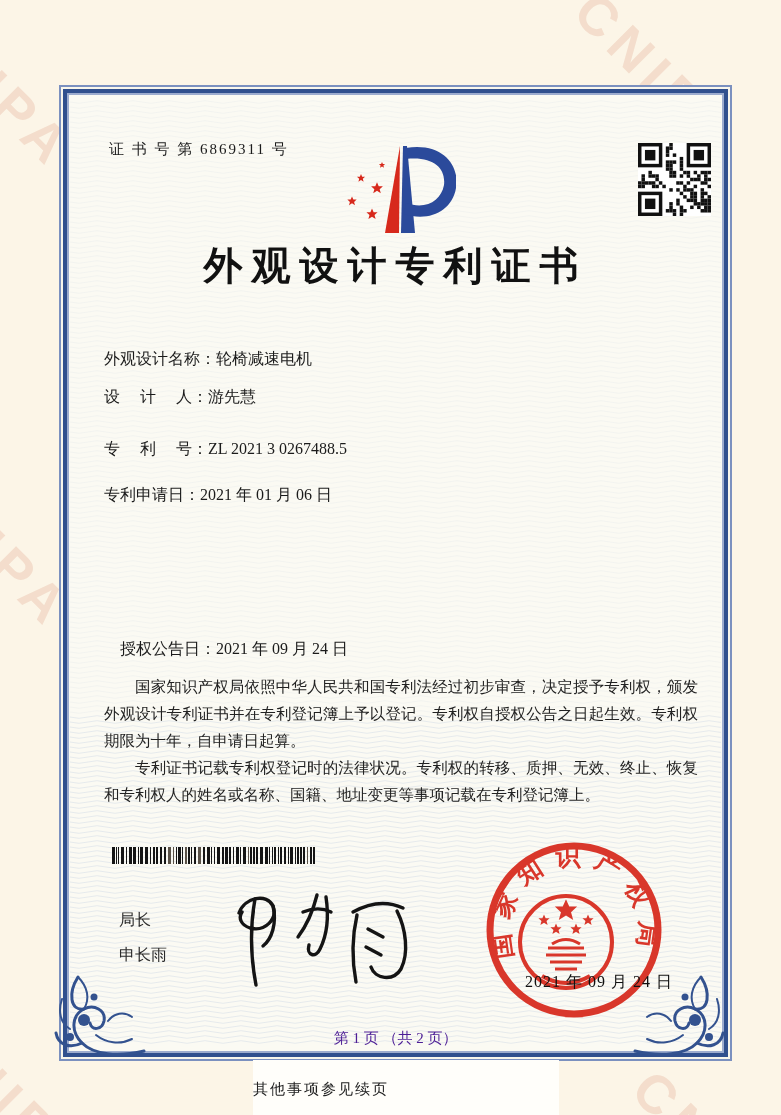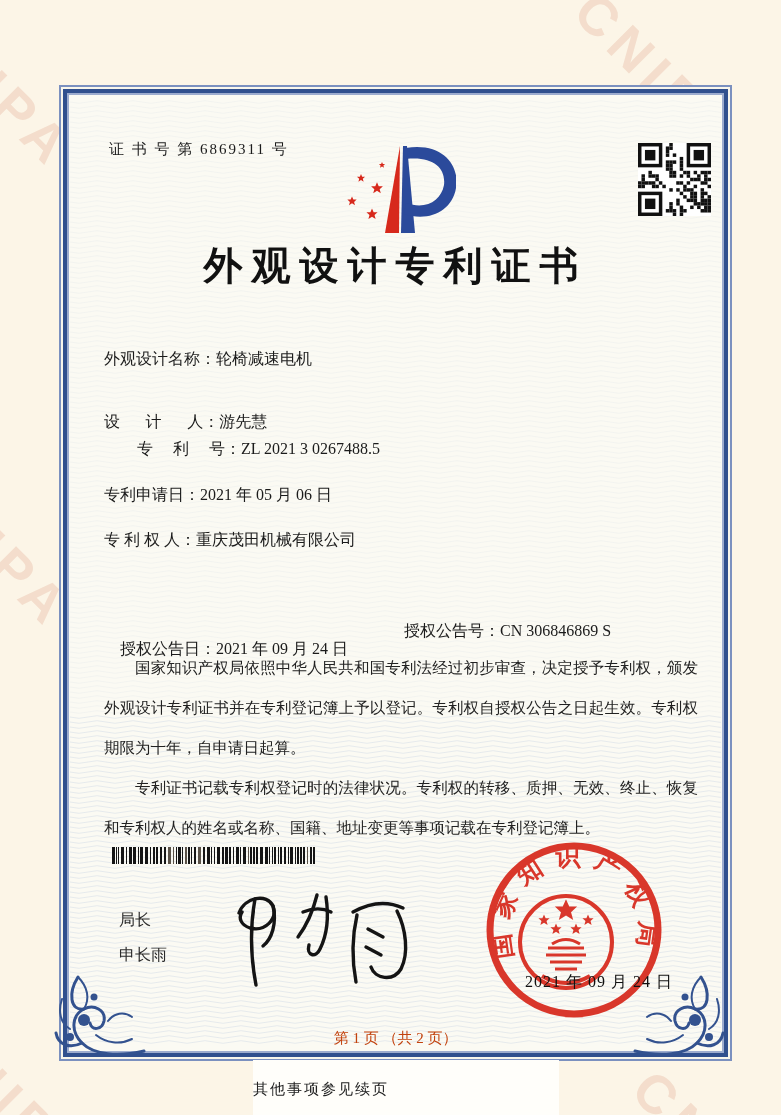--- a/index.html
+++ b/index.html
@@ -24,35 +24,35 @@
   }
   .frame .abs{position:absolute;}
   .certno{left:42px;top:47px;font-size:15px;letter-spacing:2px;white-space:pre;}
   .title{
     left:0;top:146px;width:100%;text-align:center;
     font-size:39px;font-weight:600;letter-spacing:9px;color:#111;
   }
   .row{left:37px;font-size:16px;white-space:pre;}
   .row .lbl{white-space:pre;}
   .row .val{white-space:pre;}
-  .r0{top:256px;} .r1{top:319px;font-family:Liberation Mono, monospace;} .r2{top:346px;margin-left:33px;} .r3{top:392px;}
+  .r0{top:256px;} .r1{top:294px;} .r2{top:346px;} .r3{top:392px;}
   .r4{top:437px;} .r5{top:483px;} .grantrow{top:528px;}
   .grant2{position:absolute;left:300px;top:0;white-space:pre;}
   .bodytext{
-    left:37px;top:555px;width:594px;font-size:15.5px;line-height:40px;
+    left:37px;top:580px;width:594px;font-size:15.5px;line-height:27px;
     text-align:justify;color:#222;
   }
   .bodytext p{margin:0;text-indent:2em;}
   .barcode-wrap{left:45px;top:754px;}
   .sig-title{left:52px;top:817px;font-family:"Liberation Sans","DejaVu Sans",sans-serif;font-size:16px;color:#2a2a2a;}
   .sig-name{left:52px;top:852px;font-family:"Liberation Sans","DejaVu Sans",sans-serif;font-size:16px;color:#2a2a2a;}
   .sig-svg{left:158px;top:786px;}
   .seal-svg{left:397px;top:741px;opacity:.93;}
   .seal-date{left:412px;top:879px;width:240px;text-align:center;font-size:16px;color:#111;white-space:pre;letter-spacing:1px;}
-  .pageinfo{left:0;top:936px;width:100%;text-align:center;font-size:15px;white-space:pre;color:#c2410c;}
+  .pageinfo{left:0;top:936px;width:100%;text-align:center;font-size:15px;white-space:pre;color:#4c1d95;}
   .flourish{position:absolute;pointer-events:none;}
   .fl-left{left:48px;top:973px;}
   .fl-right{left:631px;top:973px;transform:scaleX(-1);}
   .note-box{
     position:absolute;left:253px;top:1060px;width:306px;height:58px;
     background:#fffefa;display:flex;align-items:center;justify-content:flex-start;
     font-size:15px;letter-spacing:2px;color:#222;
   }
   .waves{position:absolute;left:3px;top:3px;pointer-events:none;}
   .logo-svg{left:277px;top:52px;}
@@ -399,26 +399,24 @@
       <rect x="0" y="48.66666666666667" width="24.333333333333336" height="24.333333333333336" fill="#111"></rect>
       <rect x="3.4761904761904763" y="52.142857142857146" width="17.38095238095238" height="17.38095238095238" fill="#fff"></rect>
       <rect x="6.9523809523809526" y="55.61904761904762" width="10.428571428571429" height="10.428571428571429" fill="#111"></rect>
     </svg>
 
   <div class="abs title">外观设计专利证书</div>
 
   <div class="abs row r0"><span class="lbl">外观设计名称：</span><span class="val">轮椅减速电机</span></div>
   <div class="abs row r1"><span class="lbl">设　 计　 人：</span><span class="val">游先慧</span></div>
   <div class="abs row r2"><span class="lbl">专　 利　 号：</span><span class="val">ZL 2021 3 0267488.5</span></div>
-  <div class="abs row r3"><span class="lbl">专利申请日：</span><span class="val">2021 年 05 月 06 日</span></div>
-  <div class="abs row r4"><span class="lbl">专 利 权 人：</span><span class="val">重庆茂田机械有限公司</span></div>
+  <div class="abs row r3"><span class="lbl">专利申请日：</span><span class="val">2021 年 01 月 06 日</span></div>
 
   <div class="abs row grantrow">
     <span><span class="lbl">授权公告日：</span><span class="val">2021 年 09 月 24 日</span></span>
-    <span class="grant2"><span class="lbl">授权公告号：</span><span class="val">CN 306846869 S</span></span>
   </div>
 
   <div class="abs bodytext">
     <p>国家知识产权局依照中华人民共和国专利法经过初步审查，决定授予专利权，颁发外观设计专利证书并在专利登记簿上予以登记。专利权自授权公告之日起生效。专利权期限为十年，自申请日起算。</p>
     <p>专利证书记载专利权登记时的法律状况。专利权的转移、质押、无效、终止、恢复和专利权人的姓名或名称、国籍、地址变更等事项记载在专利登记簿上。</p>
   </div>
 
   <svg class="abs barcode-wrap" id="barcode" width="205" height="17" viewBox="0 0 205 17">
       <rect x="0" y="0" width="3" height="17" fill="#151515"></rect>
       <rect x="4" y="0" width="1" height="17" fill="#151515"></rect>

